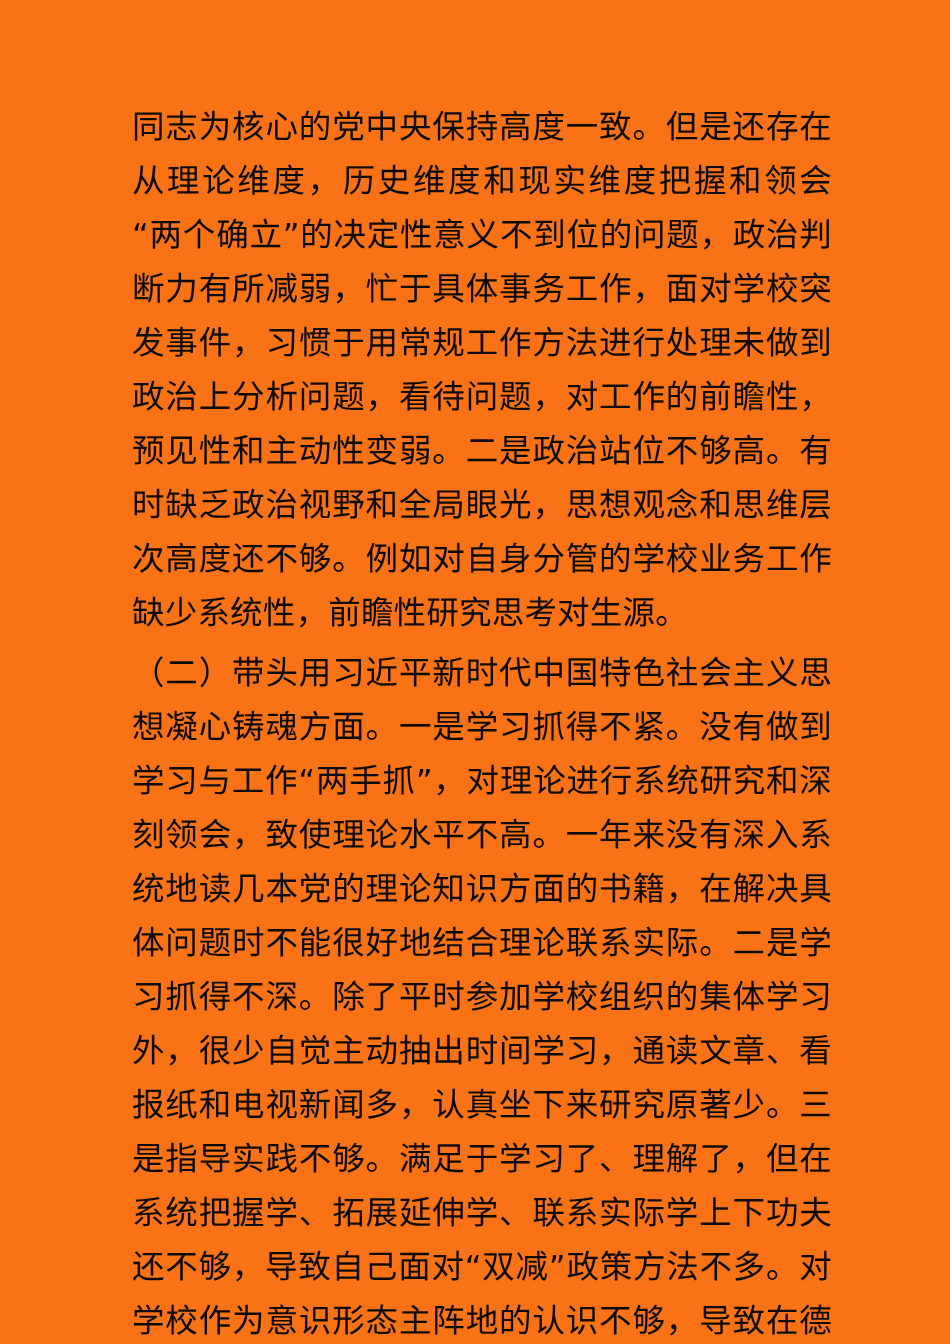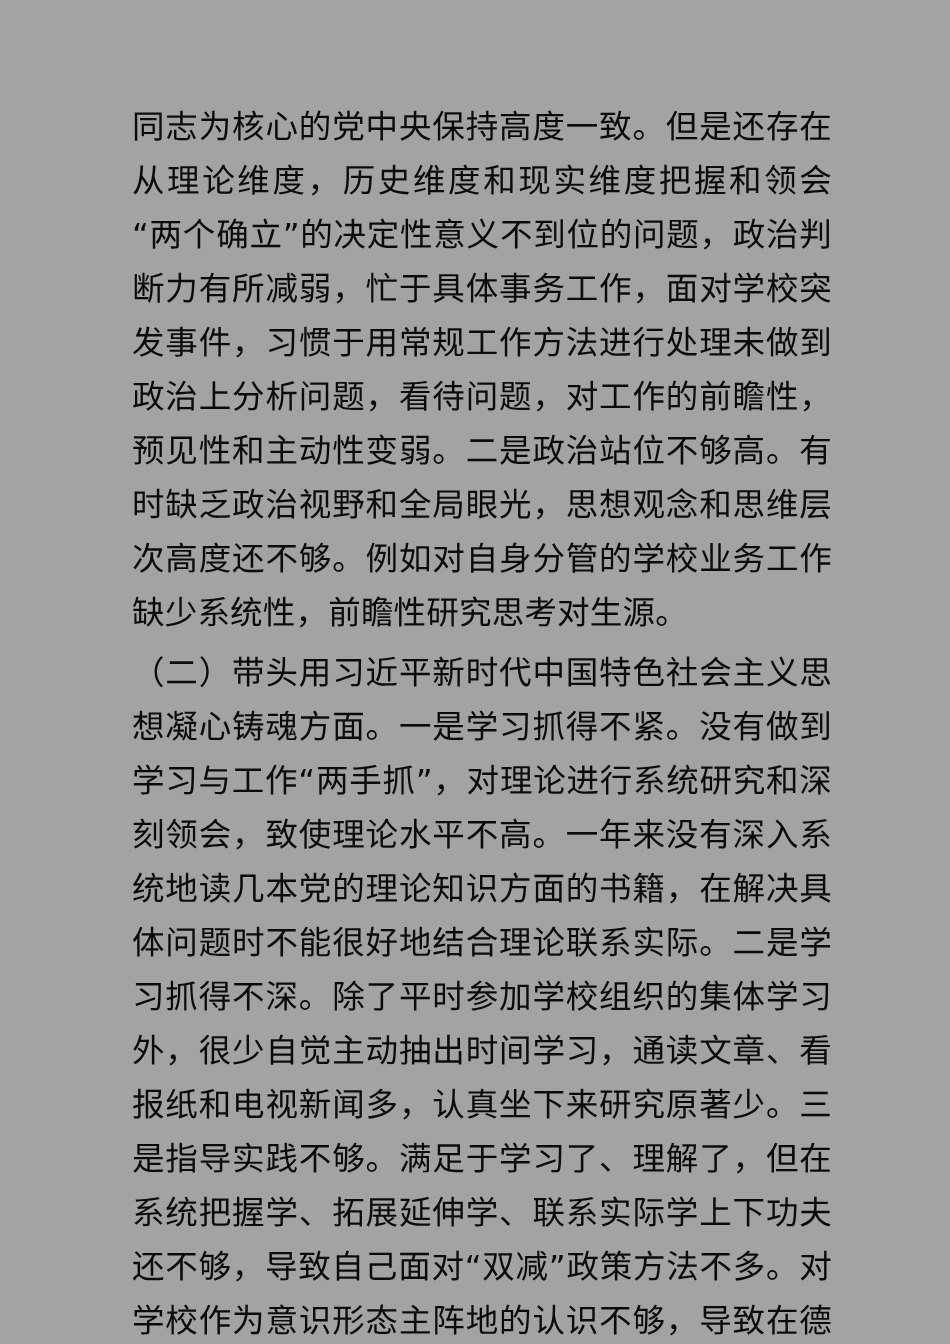--- a/index.html
+++ b/index.html
@@ -11,21 +11,21 @@
   body {
     width: 950px;
     height: 1344px;
     overflow: hidden;
     font-family: "DejaVu Sans", "Liberation Sans", sans-serif;
   }
   .page {
     position: relative;
     width: 950px;
     height: 1344px;
-    background: #a3a3a3;
+    background: #f97316;
     box-sizing: border-box;
     padding: 100px 118px 60px 132px;
   }
   .doc-body {
     font-size: 32.5px;
     line-height: 54px;
     color: #0b0b0b;
     text-align: justify;
     text-justify: inter-ideograph;
     letter-spacing: 0.2px;

